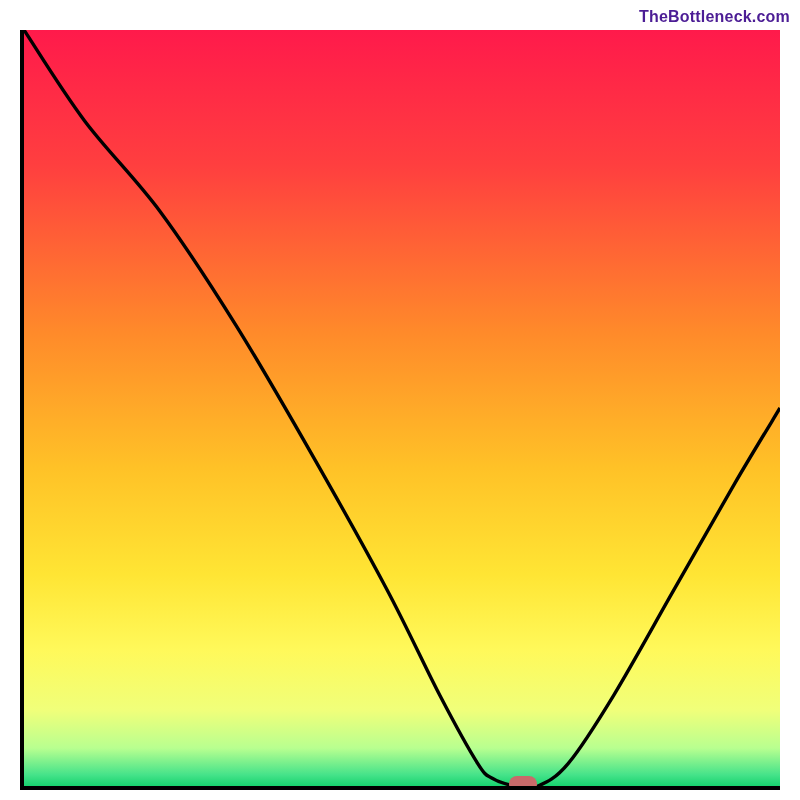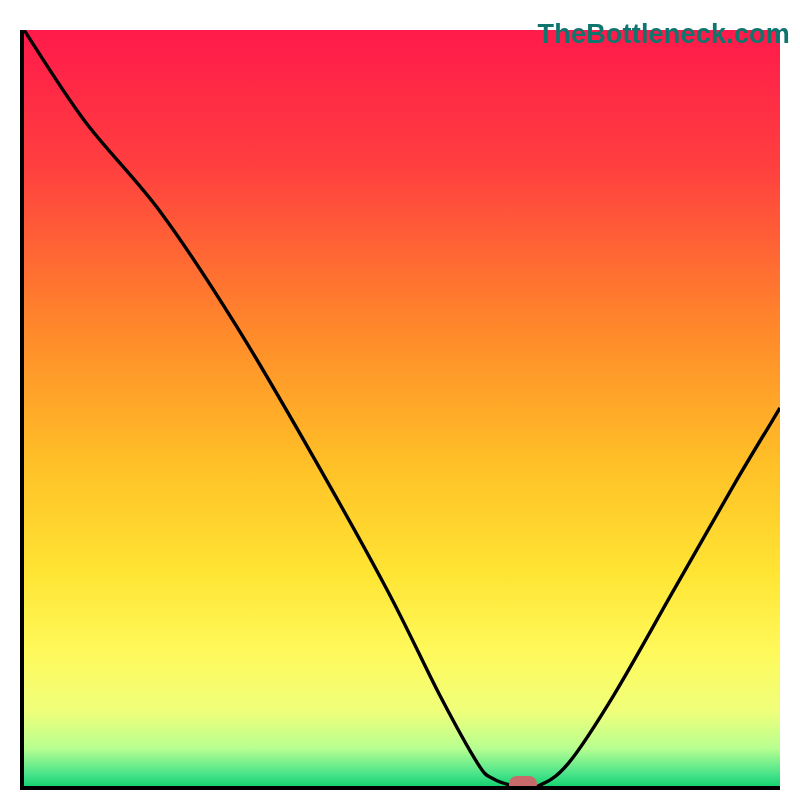--- a/index.html
+++ b/index.html
@@ -11,25 +11,25 @@
     font-family: Arial, Helvetica, sans-serif;
   }
   .frame {
     position: relative;
     width: 800px;
     height: 800px;
     box-sizing: border-box;
   }
   .watermark {
     position: absolute;
-    top: 19px;
+    top: 8px;
     right: 10px;
-    font-size: 27px;
+    font-size: 16px;
     font-weight: 600;
-    color: #0f766e;
+    color: #4c1d95;
     letter-spacing: 0.2px;
     z-index: 5;
     user-select: none;
   }
   .plot {
     position: absolute;
     left: 20px;
     top: 30px;
     width: 760px;
     height: 760px;

